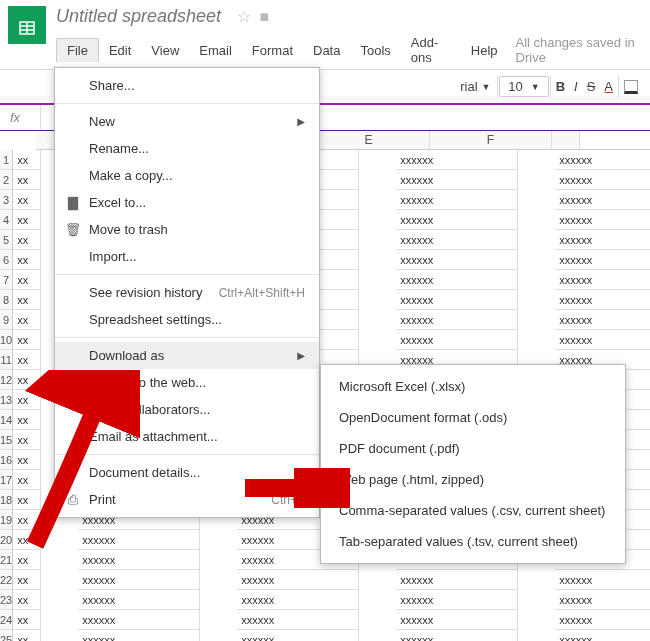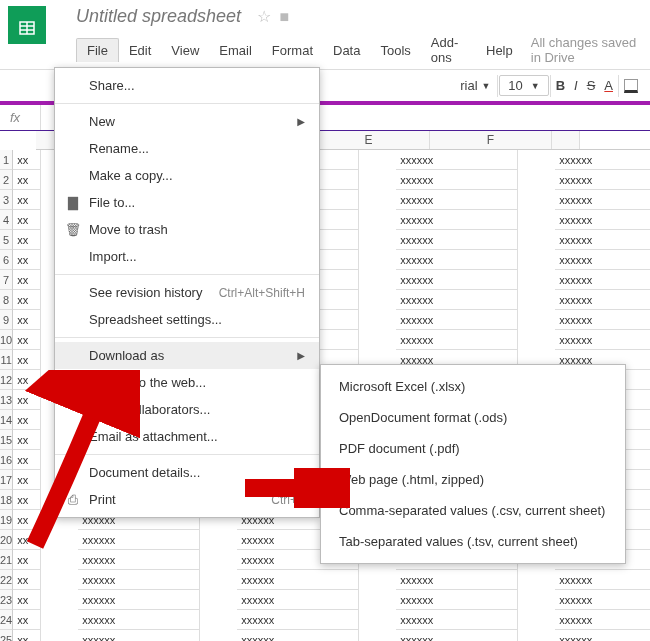--- a/index.html
+++ b/index.html
@@ -1,28 +1,28 @@
 <!DOCTYPE html>
 <html><head>
 <meta charset="utf-8">
 <style>
   * { box-sizing: border-box; margin: 0; padding: 0; font-family: Arial, sans-serif; }
   body { width: 650px; height: 641px; overflow: hidden; background: #fff; position: relative; font-size: 13px; color: #333; }
-  .header { display: flex; align-items: flex-start; padding: 6px 8px 0 8px; gap: 20px; }
+  .header { display: flex; align-items: flex-start; padding: 6px 8px 0 8px; }
   .logo { width: 38px; height: 38px; background: #0f9d58; display: flex; align-items: center; justify-content: center; margin-right: 10px; }
   .logo svg { fill: #fff; }
   .titlebar { flex: 1; }
   .doc-title { font-size: 18px; color: #777; font-style: italic; margin-right: 8px; }
   .title-row { display: flex; align-items: center; gap: 8px; }
   .star-icon, .folder-icon { color: #bbb; font-size: 16px; }
   .menubar { display: flex; gap: 0; margin-top: 4px; font-size: 13px; align-items: center; }
   .menu-item { padding: 4px 10px; color: #444; cursor: pointer; }
   .menu-item.active { background: #eee; border: 1px solid #ccc; border-bottom: none; border-radius: 2px 2px 0 0; }
   .save-status { color: #999; margin-left: 8px; font-size: 13px; }
-  .toolbar { height: 36px; border-top: 1px solid #ddd; border-bottom: 4px solid #a21caf; display: flex; align-items: center; padding: 0 8px; gap: 1px; font-size: 13px; color: #444; background:#fff;}
+  .toolbar { height: 36px; border-top: 1px solid #ddd; border-bottom: 2px solid #a21caf; display: flex; align-items: center; padding: 0 8px; gap: 1px; font-size: 13px; color: #444; background:#fff;}
   .toolbar .sep { width:1px; height:22px; background:#ddd; }
   .toolbar .tb-item { padding: 2px 4px; cursor:pointer; display:flex; align-items:center; gap:4px;}
   .toolbar .font-name { min-width:40px; text-align:right; }
   .toolbar .font-size { min-width:24px; text-align:center; border:1px solid #ccc; padding:2px 8px; border-radius:2px; }
   .fx-bar { display:flex; align-items:center; height:26px; border-bottom:1px solid #4c1d95; font-style:italic; color:#888; padding-left:10px; }
   .fx-bar .fx { width:30px; font-style:italic; font-size:13px; }
   .fx-bar .fx-input { flex:1; height:100%; border:none; border-left:1px solid #ddd; }
   .grid { position:relative; overflow:hidden; }
   .colheads { display:flex; margin-left:36px; border-bottom:1px solid #ccc; }
   .colhead { width:122px; text-align:center; font-size:12px; color:#555; border-right:1px solid #ddd; background:#f8f8f8; padding:2px 0;}
@@ -367,21 +367,21 @@
       <span class="sub-arrow">▶</span>
     </div>
   <div class="dd-item">
       <span>Rename...</span>
     </div>
   <div class="dd-item">
       <span>Make a copy...</span>
     </div>
   <div class="dd-item">
       <span class="dd-ico">▇</span>
-      <span>File to...</span>
+      <span>Excel to...</span>
     </div>
   <div class="dd-item">
       <span class="dd-ico">🗑</span>
       <span>Move to trash</span>
     </div>
   <div class="dd-item">
       <span>Import...</span>
     </div>
   <div class="dd-sep"></div>
   <div class="dd-item">

